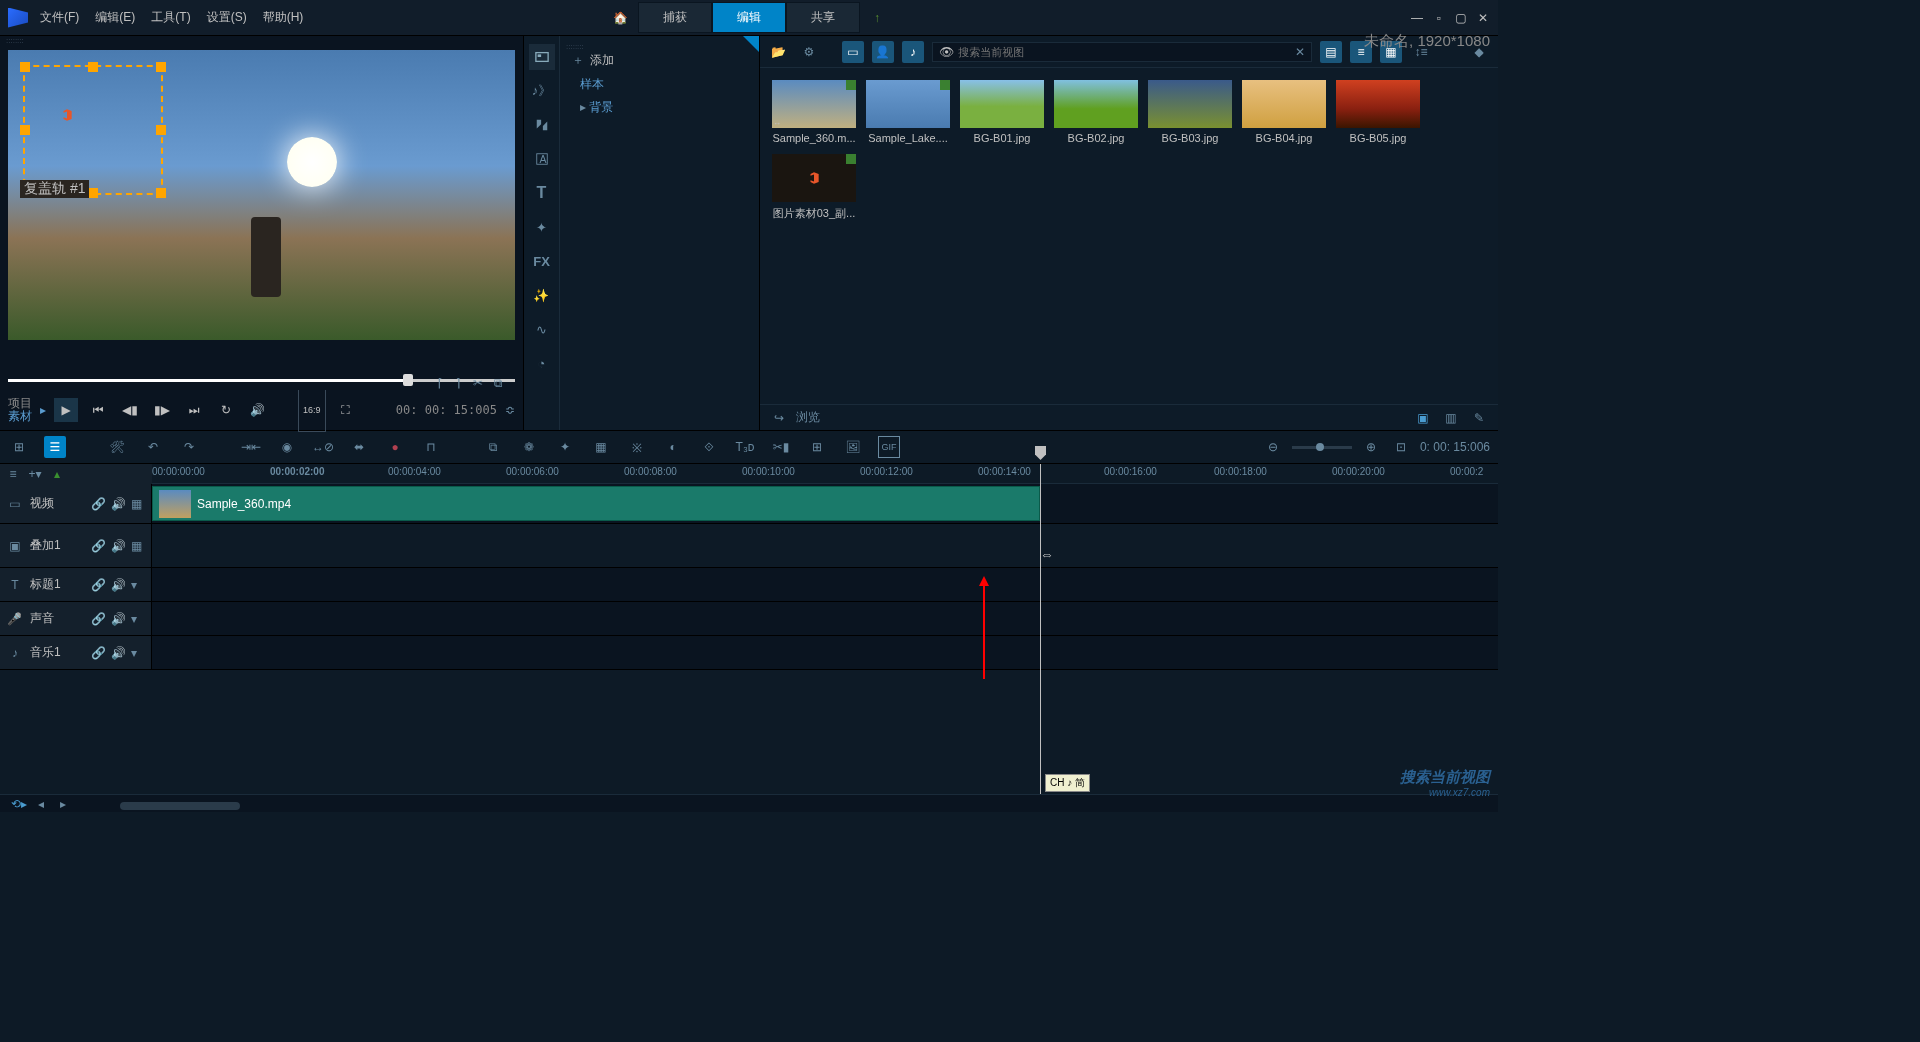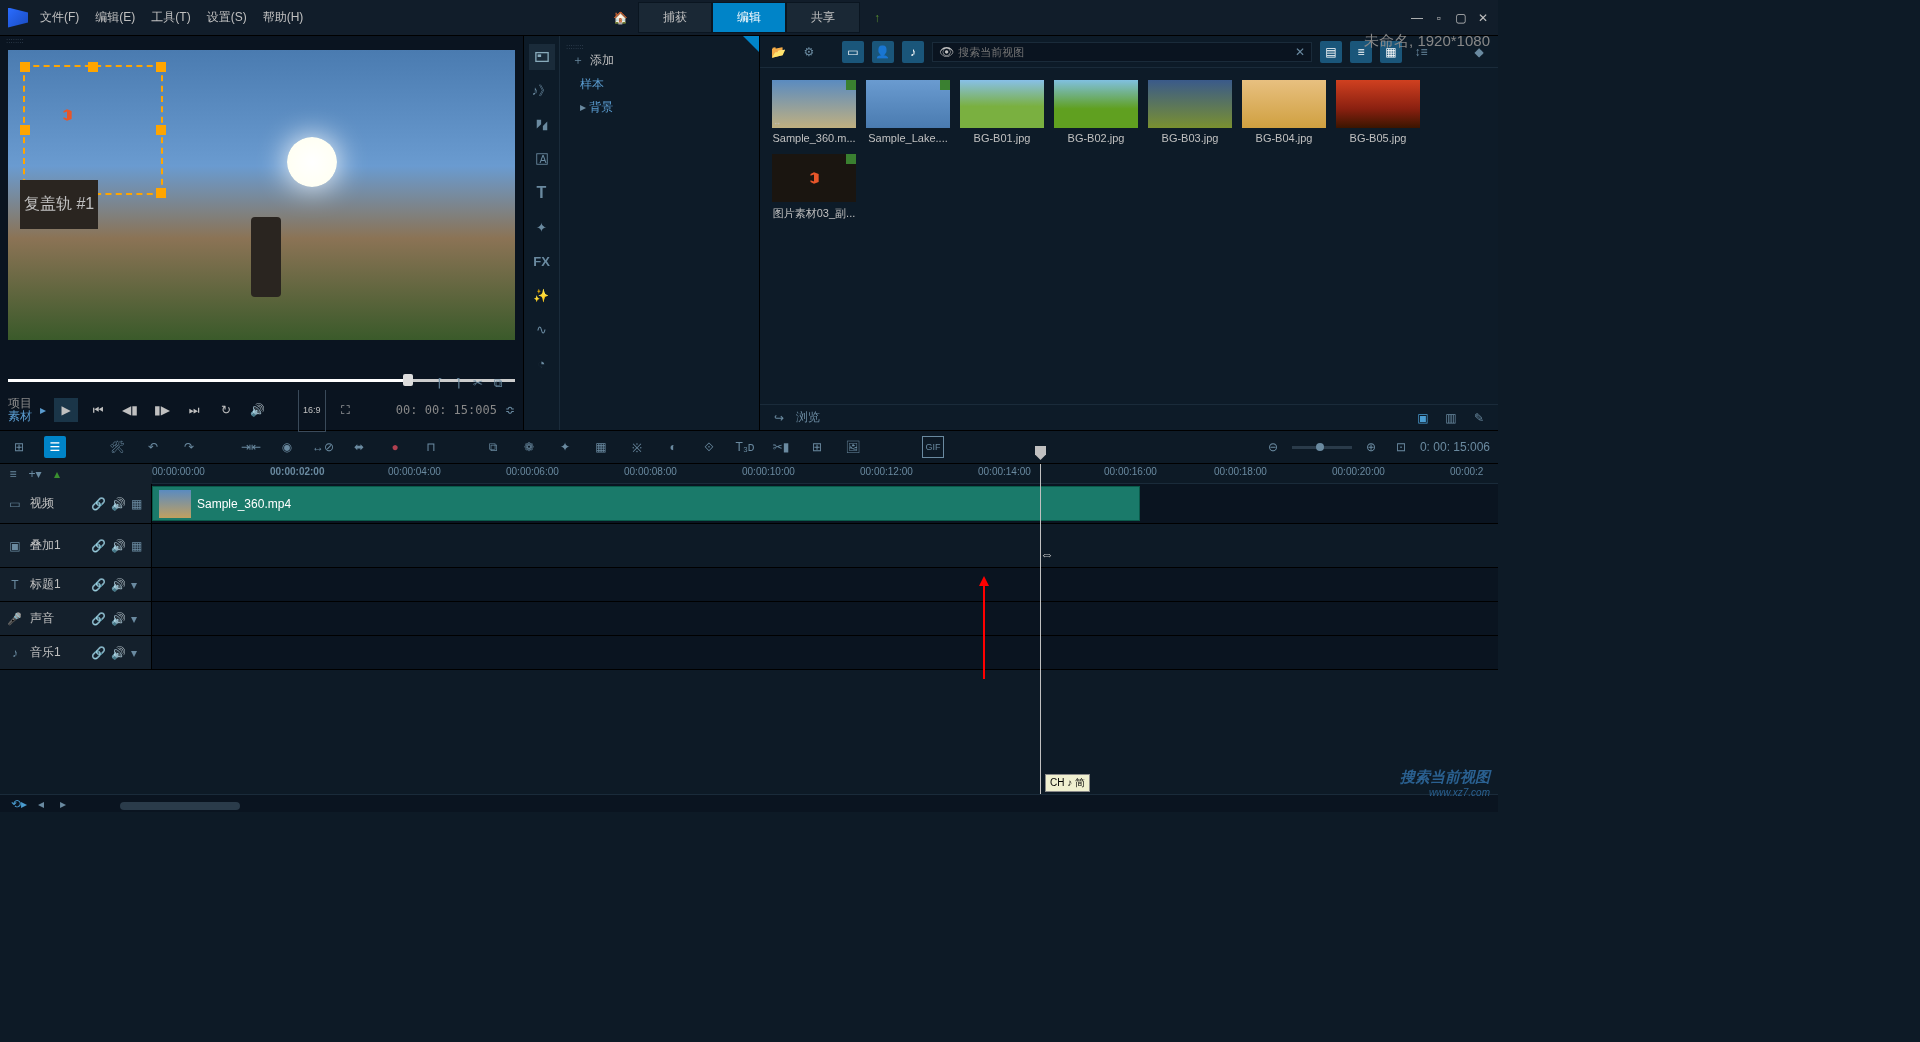--- a/index.html
+++ b/index.html
@@ -15,21 +15,21 @@
 .resolution { color: #888; font-size: 15px; }
 .main-row { display: flex; height: 394px; }
 .preview-panel { width: 524px; background: #0a1420; border-right: 1px solid #000; display: flex; flex-direction: column; }
 .preview-video { flex: 1; background: #0a1420; position: relative; margin: 8px; }
 .video-img { width: 100%; height: 290px; background: linear-gradient(to bottom, #4a7bb0 0%, #6a9bd0 40%, #8b7355 65%, #3a5a2a 100%); position: relative; overflow: hidden; }
 .sun { position: absolute; top: 30%; left: 55%; width: 50px; height: 50px; background: radial-gradient(circle, #fff, #ffe); border-radius: 50%; box-shadow: 0 0 30px #fff; }
 .person { position: absolute; bottom: 15%; left: 48%; width: 30px; height: 80px; background: #2a2520; border-radius: 4px; }
 .crop-frame { position: absolute; top: 15px; left: 15px; width: 140px; height: 130px; border: 2px dashed #ffa500; }
 .crop-handle { position: absolute; width: 10px; height: 10px; background: #ffa500; }
 .office-icon { position: absolute; top: 58px; left: 52px; width: 30px; height: 30px; }
-.clip-label { position: absolute; top: 130px; left: 12px; background: #2a2520; color: #c0c0c0; padding: 14px 4px; font-size: 16px; }
+.clip-label { position: absolute; top: 130px; left: 12px; background: #2a2520; color: #c0c0c0; padding: 0 4px; font-size: 14px; }
 .playback-bar { height: 18px; background: #0a1420; position: relative; margin: 0 8px; }
 .playback-track { position: absolute; top: 7px; left: 0; right: 0; height: 3px; background: #ccc; }
 .playback-fill { position: absolute; top: 7px; left: 0; width: 78%; height: 3px; background: #fff; }
 .playback-thumb { position: absolute; top: 2px; left: 78%; width: 10px; height: 12px; background: #ddd; border-radius: 2px; }
 .preview-controls { height: 40px; display: flex; align-items: center; padding: 0 8px; gap: 8px; }
 .proj-label { color: #888; font-size: 10px; line-height: 1.1; }
 .play-btn { width: 24px; height: 24px; display: flex; align-items: center; justify-content: center; color: #c0c0c0; cursor: pointer; }
 .timecode-mono { font-family: monospace; color: #888; margin-left: auto; }
 .lib-panel { flex: 1; background: #0d1b28; display: flex; }
 .lib-sidebar { width: 36px; background: #0d1b28; display: flex; flex-direction: column; padding-top: 8px; gap: 8px; align-items: center; border-right: 1px solid #1a2b3a; }
@@ -71,21 +71,21 @@
 .ruler { height: 20px; background: #0d1a26; display: flex; position: relative; border-bottom: 1px solid #1a2b3a; }
 .ruler-label { position: absolute; top: 2px; font-size: 10px; color: #6a8aa0; }
 .track-area { position: relative; }
 .track-row { height: 40px; display: flex; border-bottom: 1px solid #000; }
 .track-header { width: 152px; background: #14202c; display: flex; align-items: center; padding: 0 6px; gap: 6px; border-right: 1px solid #000; }
 .track-type-icon { width: 18px; height: 18px; display: flex; align-items: center; justify-content: center; color: #6a8aa0; }
 .track-name { color: #c0c0c0; flex: 1; }
 .track-icon { width: 14px; height: 14px; color: #6a8aa0; cursor: pointer; }
 .track-content { flex: 1; background: #0a1420; position: relative; }
 .clip { position: absolute; top: 2px; bottom: 2px; background: #1a7a6a; border: 1px solid #0a5a4a; display: flex; align-items: center; padding: 0 6px; gap: 6px; color: #fff; font-size: 11px; overflow: hidden; }
-.clip.video { left: 0; width: 988px; }
+.clip.video { left: 0; width: 888px; }
 .clip.overlay { left: 0; width: 888px; border: 2px solid #ffa500; }
 .clip-thumb { width: 32px; height: 28px; background: linear-gradient(to bottom, #5a8bc0, #c0a060); }
 .clip-thumb.ov { background: #1a1510; display: flex; align-items: center; justify-content: center; }
 .playhead { position: absolute; left: 890px; top: 0; width: 1px; height: 300px; background: #c0c0c0; }
 .playhead-head { position: absolute; top: -18px; left: -5px; width: 11px; height: 14px; background: #c0c0c0; clip-path: polygon(0 0, 100% 0, 100% 60%, 50% 100%, 0 60%); }
 .resize-cursor { position: absolute; left: 886px; top: 62px; color: #c0c0c0; font-size: 14px; }
 .arrow-red { position: absolute; left: 832px; top: 100px; width: 2px; height: 95px; background: #ff0000; }
 .arrow-red::before { content: ''; position: absolute; top: -8px; left: -4px; border-left: 5px solid transparent; border-right: 5px solid transparent; border-bottom: 10px solid #ff0000; }
 .tooltip { position: absolute; left: 892px; top: 290px; background: #f0f0d0; color: #000; padding: 1px 4px; font-size: 10px; border: 1px solid #888; }
 .footer { position: absolute; bottom: 0; left: 0; right: 0; height: 18px; background: #0a1420; border-top: 1px solid #1a2b3a; display: flex; align-items: center; padding: 0 8px; }
@@ -311,21 +311,21 @@
     <span class="tl-btn">❁</span>
     <span class="tl-btn">✦</span>
     <span class="tl-btn">▦</span>
     <span class="tl-btn">※</span>
     <span class="tl-btn">◐</span>
     <span class="tl-btn">⟐</span>
     <span class="tl-btn">T₃ᴅ</span>
     <span class="tl-btn">✂▮</span>
     <span class="tl-btn">⊞</span>
     <span class="tl-btn">🖼</span>
-    <span class="tl-btn" style="font-size:9px;border:1px solid #6a8aa0;padding:0 2px;margin-left:44px;">GIF</span>
+    <span class="tl-btn" style="font-size:9px;border:1px solid #6a8aa0;padding:0 2px;">GIF</span>
     <div class="tl-time-display">
       <span class="tl-btn">⊖</span>
       <div class="zoom-slider">
           <div class="zoom-thumb"></div>
         </div>
       <span class="tl-btn">⊕</span>
       <span class="tl-btn">⊡</span>
       <span>0: 00: 15:006</span>
     </div>
   </div>

